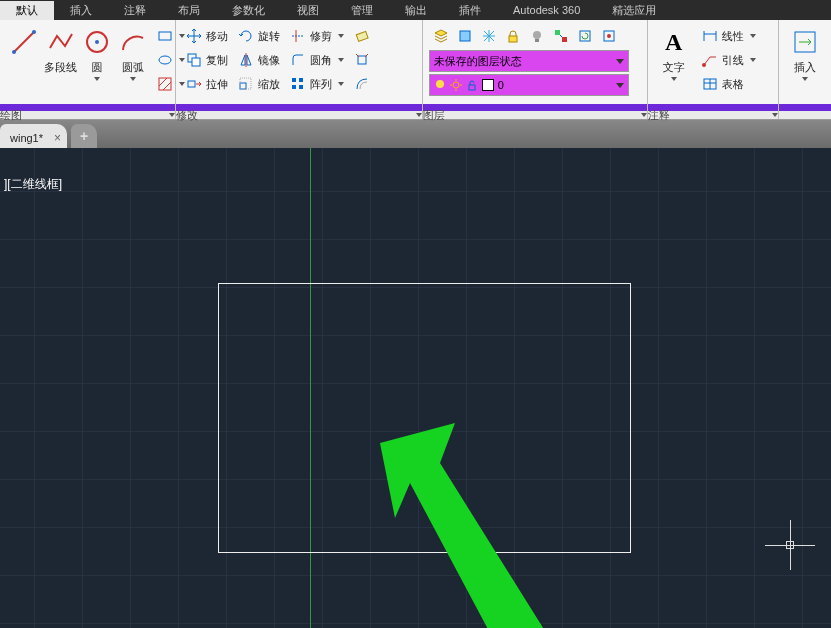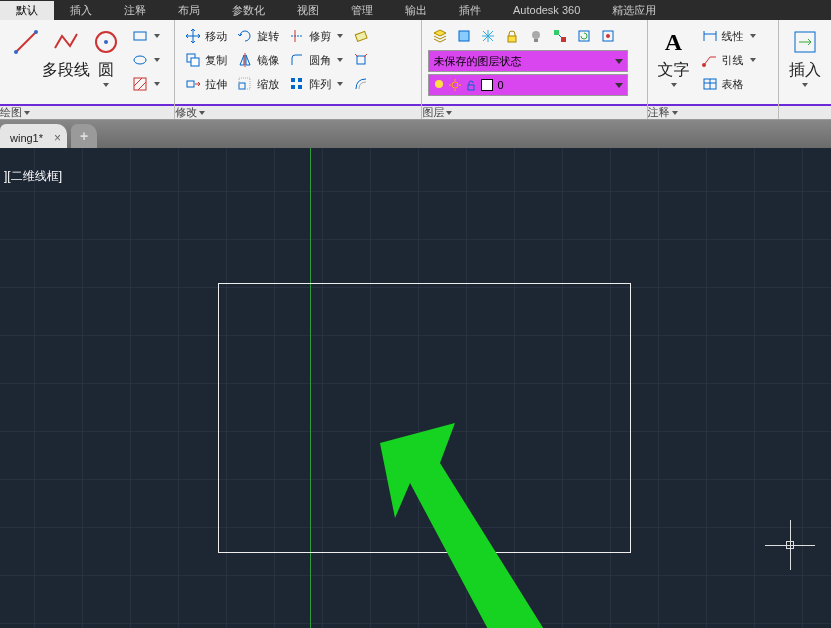--- a/index.html
+++ b/index.html
@@ -6,26 +6,26 @@
 body { width: 831px; height: 628px; overflow: hidden; background: #333; }
 
 .menubar { height: 20px; background: #2b2b2b; display: flex; align-items: center; font-size: 11px; color: #ccc; padding-left: 0; }
 .menubar .menu-item { padding: 2px 16px; cursor: pointer; }
 .menubar .menu-item.active { background: #e8e8e8; color: #000; }
 
 .ribbon { height: 100px; background: #f5f5f5; display: flex; border-bottom: 1px solid #999; }
 .panel { border-right: 1px solid #bbb; display: flex; flex-direction: column; }
 .panel:last-child { border-right: none; }
 .panel-body { flex: 1; display: flex; align-items: flex-start; padding: 4px 6px 0 6px; }
-.panel-title { height: 15px; background: #eaeaea; border-top: 2px solid #6d28d9; font-size: 11px; color: #444; display: flex; align-items: center; justify-content: flex-start; gap: 2px; }
+.panel-title { height: 15px; background: #eaeaea; border-top: 7px solid #6d28d9; font-size: 11px; color: #444; display: flex; align-items: center; justify-content: space-between; gap: 2px; }
 .panel-title .tri { width: 0; height: 0; border-left: 3px solid transparent; border-right: 3px solid transparent; border-top: 4px solid #555; }
 
 .big-btn { width: 40px; display: flex; flex-direction: column; align-items: center; padding: 2px; cursor: pointer; border-radius: 3px; }
 .big-btn .icon-box { width: 32px; height: 32px; display: flex; align-items: center; justify-content: center; }
-.big-btn .lbl { font-size: 16px; color: #222; margin-top: 2px; white-space: nowrap; }
+.big-btn .lbl { font-size: 11px; color: #222; margin-top: 2px; white-space: nowrap; }
 .big-btn .tri { width: 0; height: 0; border-left: 3px solid transparent; border-right: 3px solid transparent; border-top: 4px solid #555; margin-top: 2px; }
 
 .small-btn { display: flex; align-items: center; gap: 4px; height: 24px; padding: 2px 4px; cursor: pointer; border-radius: 2px; font-size: 11px; color: #222; white-space: nowrap; }
 .small-btn .ic { width: 16px; height: 16px; display: flex; align-items: center; justify-content: center; }
 .small-btn .tri { width: 0; height: 0; border-left: 3px solid transparent; border-right: 3px solid transparent; border-top: 4px solid #555; margin-left: 2px; }
 
 .col { display: flex; flex-direction: column; gap: 0; }
 .row { display: flex; gap: 2px; align-items: center; }
 
 .layer-select { width: 200px; height: 22px; border: 1px solid #999; background: #d946ef; font-size: 11px; display: flex; align-items: center; padding: 0 4px; justify-content: space-between; cursor: pointer; }
@@ -39,21 +39,21 @@
 .canvas { position: relative; width: 831px; height: 480px; background: #1d2633; overflow: hidden; }
 .grid { position: absolute; inset: 0;
   background-image:
     linear-gradient(#283140 1px, transparent 1px),
     linear-gradient(90deg, #283140 1px, transparent 1px);
   background-size: 48px 48px;
   background-position: -14px -5px;
 }
 .axis-v { position: absolute; top: 0; bottom: 0; left: 310px; border-left: 1px solid #2e9b3f; }
 .rect { position: absolute; left: 218px; top: 135px; width: 413px; height: 270px; border: 1px solid #eee; }
-.corner-label { position: absolute; left: 4px; top: 20px; color: #fff; font-size: 12px; }
+.corner-label { position: absolute; left: 4px; top: 28px; color: #fff; font-size: 12px; }
 .cursor { position: absolute; left: 765px; top: 372px; width: 50px; height: 50px; pointer-events:none; }
 .cursor::before, .cursor::after { content:""; position:absolute; background:#ddd; }
 .cursor::before { left: 0; right: 0; top: 50%; height: 1px; }
 .cursor::after { top: 0; bottom: 0; left: 50%; width: 1px; }
 .cursor .sq { position:absolute; left:50%; top:50%; width:8px; height:8px; margin:-4px; border:1px solid #ddd; }
 
 .green-arrow { position:absolute; left: 380px; top: 275px; width: 260px; height: 360px; pointer-events: none; }
 
 </style>
 </head>
@@ -97,20 +97,29 @@
       <div class="big-btn">
         <div class="icon-box">
           <svg width="28" height="28">
               <circle cx="14" cy="14" r="10" stroke="#c33" fill="none" stroke-width="2"></circle>
               <circle cx="14" cy="14" r="2" fill="#36c"></circle>
             </svg>
         </div>
         <div class="lbl">圆</div>
         <div class="tri"></div>
       </div>
+      <div class="big-btn">
+        <div class="icon-box">
+          <svg width="28" height="28">
+              <path d="M4 22 A 14 14 0 0 1 24 10" stroke="#c33" fill="none" stroke-width="2"></path>
+            </svg>
+        </div>
+        <div class="lbl">圆弧</div>
+        <div class="tri"></div>
+      </div>
       <div class="col" style="margin-left:2px;">
         <div class="small-btn">
             <span class="ic">
               <svg width="16" height="16">
                 <rect x="2" y="4" width="12" height="8" stroke="#06c" fill="none"></rect>
               </svg>
             </span>
             <span class="tri"></span>
           </div>
         <div class="small-btn">

